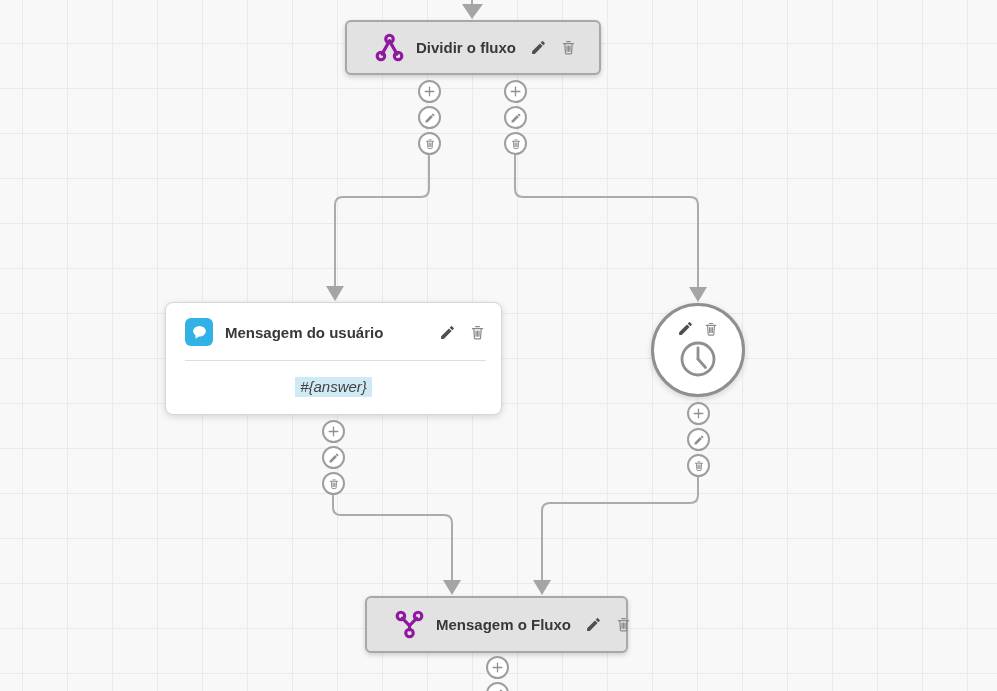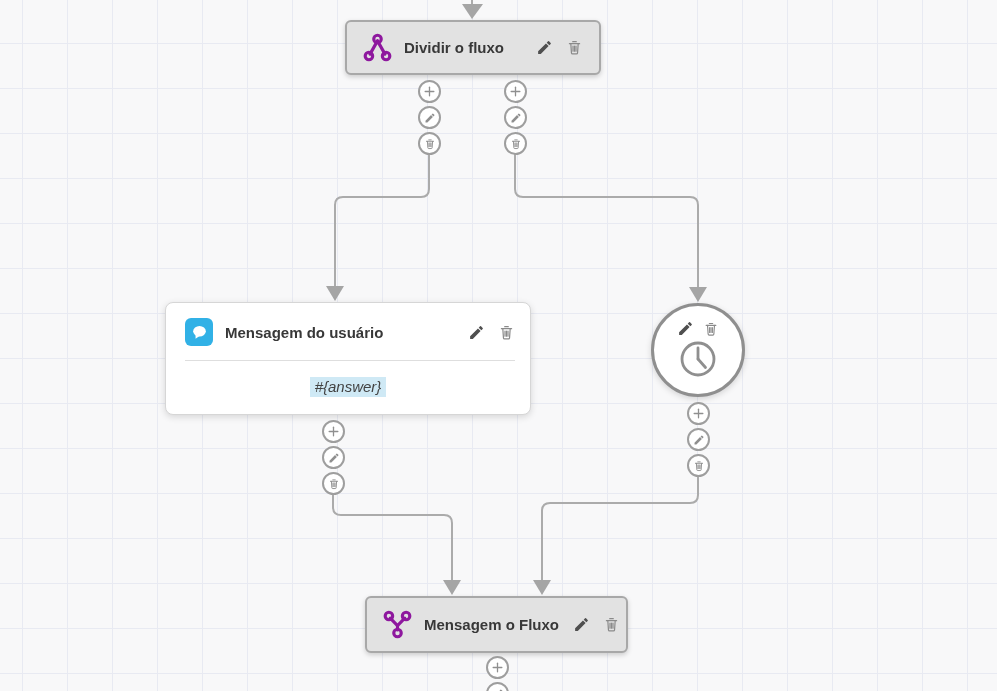--- a/index.html
+++ b/index.html
@@ -17,21 +17,21 @@
   }
   svg.edges{position:absolute;left:0;top:0;width:997px;height:691px;}
   svg.edges path{stroke:#ababab;stroke-width:2;fill:none;stroke-linecap:round;}
   svg.edges polygon{fill:#a5a5a5;stroke:none;}
 
   
   .node-gray{
     position:absolute;
     display:flex;align-items:center;
     box-sizing:border-box;
-    padding:0 16px;
+    padding:0 28px;
     background:#e2e2e2;
     border:2px solid #a8a8a8;
     border-radius:6px;
     box-shadow:0 2px 5px rgba(0,0,0,.18);
   }
   .node-title{
     font-size:15px;font-weight:bold;color:#383838;
     margin-left:12px;white-space:nowrap;
   }
   .hdr-actions{display:flex;align-items:center;gap:13px;margin-left:auto;padding-left:14px;}
@@ -185,21 +185,21 @@
             <path d="M4.8 6.6h14.4"></path>
             <path d="M6.8 6.6l.9 13a1.6 1.6 0 0 0 1.6 1.5h5.4a1.6 1.6 0 0 0 1.6-1.5l.9-13"></path>
             <path d="M9.9 10v7.3"></path>
             <path d="M12 10v7.3"></path>
             <path d="M14.1 10v7.3"></path>
           </g>
         </svg>
     </div>
   </div>
 
-  <div class="card" style="left:165px;top:302px;width:366px;height:113px;">
+  <div class="card" style="left:165px;top:302px;width:337px;height:113px;">
     <div class="card-header">
       <span class="msg-icon">
         <svg width="19" height="19" viewBox="0 0 24 24">
           <ellipse cx="12" cy="10.5" rx="8" ry="6.6" fill="#ffffff"></ellipse>
           <polygon points="7,14.5 7,20 12.5,16.2" fill="#ffffff"></polygon>
         </svg>
       </span>
       <span class="node-title">Mensagem do usuário</span>
       <span class="hdr-actions">
         <span class="act-btn">

